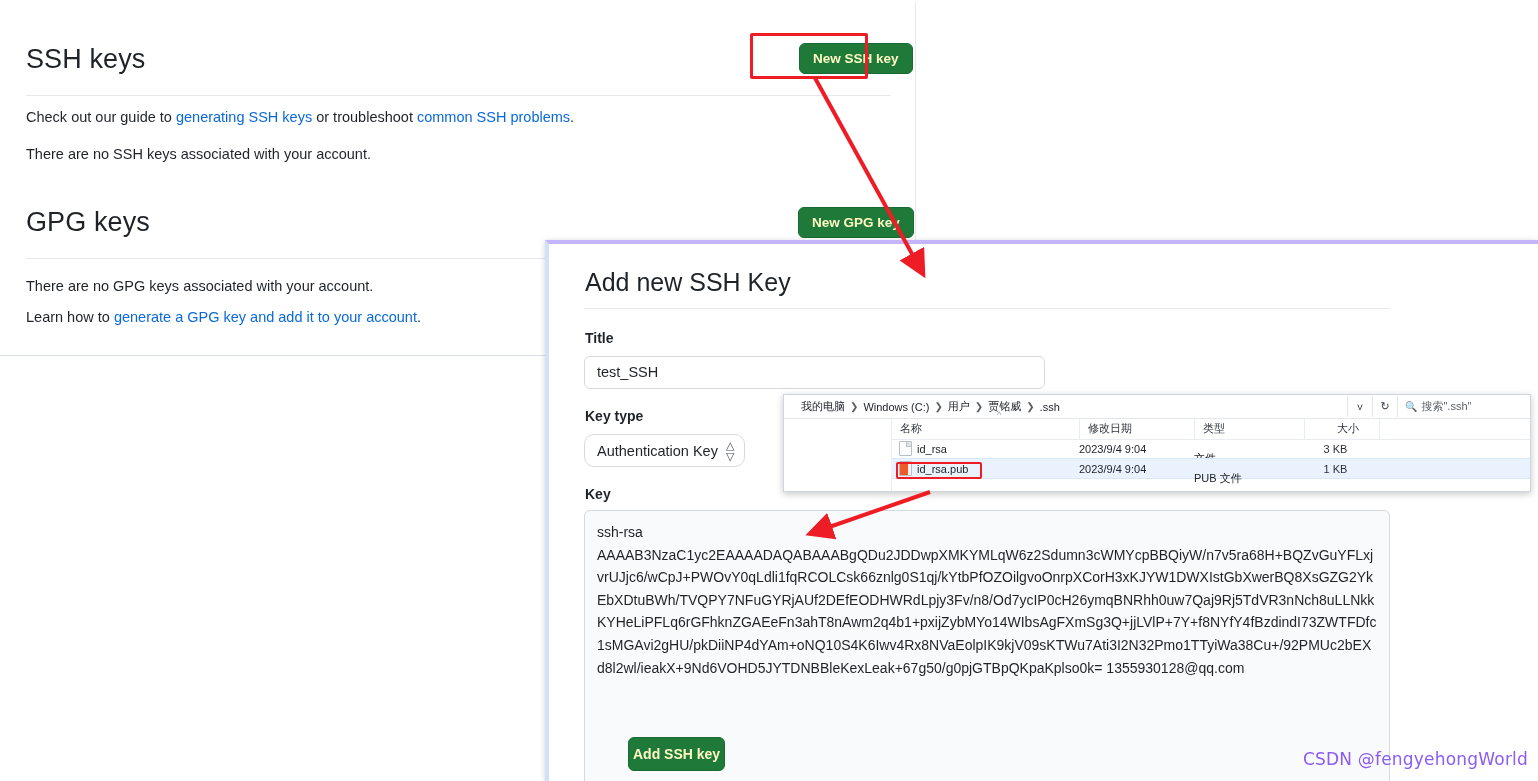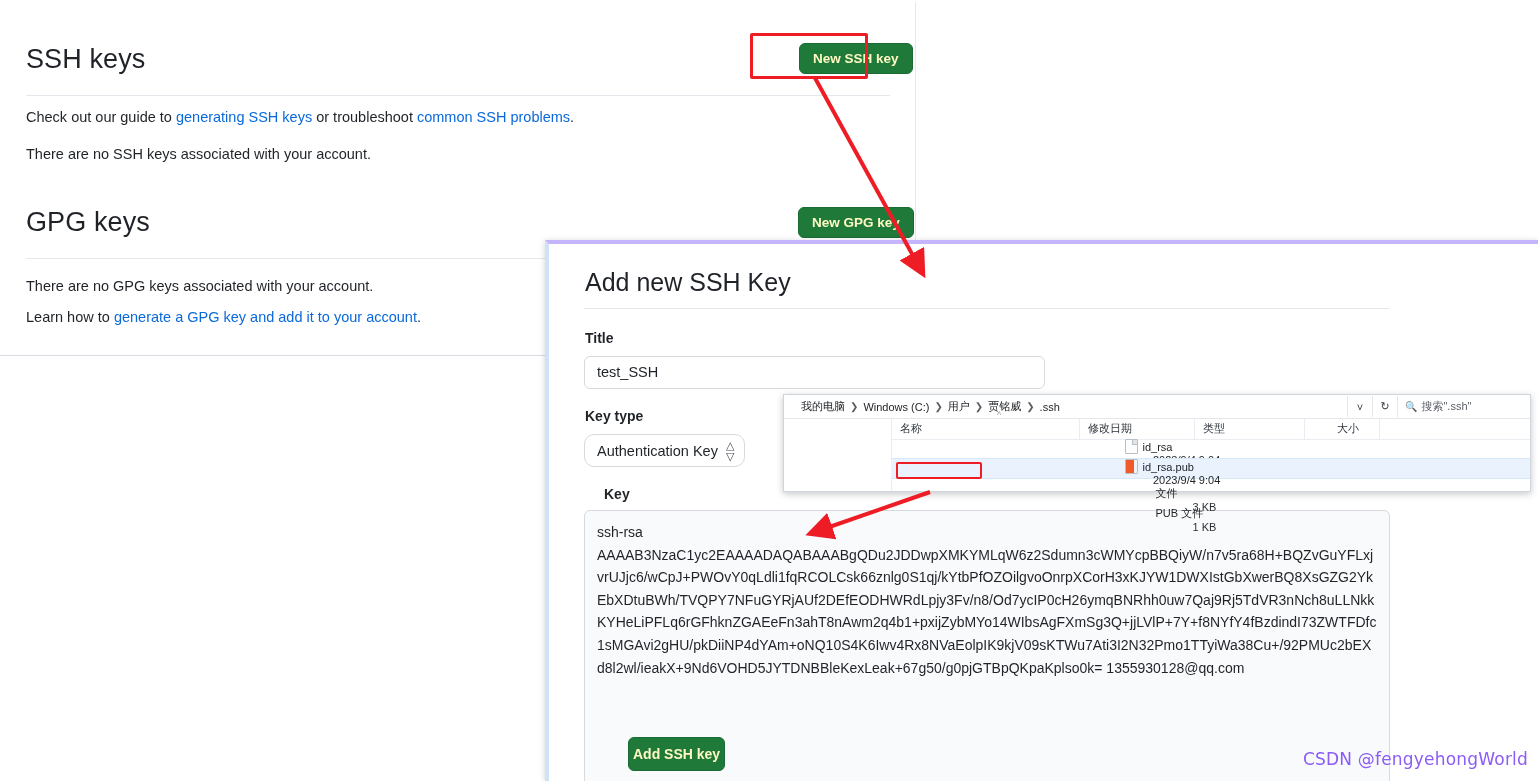--- a/index.html
+++ b/index.html
@@ -102,21 +102,21 @@
     display:flex;align-items:center;gap:4px;padding-left:7px;color:#5c6169;cursor:text;
   }
   #exp-cols{
     position:absolute;left:107px;top:23px;right:0;height:21px;
     border-bottom:1px solid #e9edf1;display:flex;align-items:center;color:#32373d;
   }
   .col{position:relative;box-sizing:border-box;border-left:1px solid #e9edf1;height:21px;
        display:flex;align-items:center;padding-left:8px;}
   #exp-nav{position:absolute;left:0;top:23px;width:107px;bottom:0;border-right:1px solid #e9edf1;}
   #exp-rows{position:absolute;left:107px;top:44px;right:0;bottom:0;}
-  .exp-row{height:19px;display:flex;align-items:center;position:relative;flex-direction:column;}
+  .exp-row{height:19px;display:flex;align-items:center;position:relative;}
   .exp-row.selected{background:#eaf3fd;border-top:1px solid #d7e8f8;border-bottom:1px solid #d7e8f8;}
   .cell-name{width:188px;display:flex;align-items:center;gap:5px;padding-left:8px;box-sizing:border-box;}
   .cell-date{width:115px;}
   .cell-type{width:110px;margin-top:20px;}
   .cell-size{width:75px;text-align:center;padding-right:12px;box-sizing:border-box;color:#2c3036;}
   .ficon{width:11px;height:13px;display:inline-block;position:relative;}
   .ficon.blank{background:#fdfdfd;border:1px solid #b9bfc6;border-radius:1px;}
   .ficon.blank:after{content:"";position:absolute;right:0;top:0;width:4px;height:4px;background:#dfe3e8;border-left:1px solid #b9bfc6;border-bottom:1px solid #b9bfc6;}
   .ficon.pub{background:#f1f3f5;border:1px solid #b9bfc6;border-radius:1px;overflow:hidden;}
   .ficon.pub:after{content:"";position:absolute;left:0;top:0;width:8px;height:13px;background:#f05a28;}
@@ -168,21 +168,21 @@
 
     <div class="field-label" style="left:36px;top:86px;">Title</div>
     <div class="text-input" style="left:35px;top:112px;width:461px;height:33px;line-height:31px;">test_SSH</div>
 
     <div class="field-label" style="left:36px;top:164px;">Key type</div>
     <div class="select-box" style="left:35px;top:190px;">
       <span>Authentication Key</span>
       <span class="caret">△<br>▽</span>
     </div>
 
-    <div class="field-label" style="left:36px;top:242px;margin-left:19px;">Key</div>
+    <div class="field-label" style="left:36px;top:242px;">Key</div>
     <div class="keyarea" style="left:35px;top:266px;width:806px;height:449px;">
       <div>ssh-rsa</div>
       <div>AAAAB3NzaC1yc2EAAAADAQABAAABgQDu2JDDwpXMKYMLqW6z2Sdumn3cWMYcpBBQiyW/n7v5ra68H+BQZvGuYFLxjvrUJjc6/wCpJ+PWOvY0qLdli1fqRCOLCsk66znlg0S1qj/kYtbPfOZOilgvoOnrpXCorH3xKJYW1DWXIstGbXwerBQ8XsGZG2YkEbXDtuBWh/TVQPY7NFuGYRjAUf2DEfEODHWRdLpjy3Fv/n8/Od7ycIP0cH26ymqBNRhh0uw7Qaj9Rj5TdVR3nNch8uLLNkkKYHeLiPFLq6rGFhknZGAEeFn3ahT8nAwm2q4b1+pxijZybMYo14WIbsAgFXmSg3Q+jjLVlP+7Y+f8NYfY4fBzdindI73ZWTFDfc1sMGAvi2gHU/pkDiiNP4dYAm+oNQ10S4K6Iwv4Rx8NVaEolpIK9kjV09sKTWu7Ati3I2N32Pmo1TTyiWa38Cu+/92PMUc2bEXd8l2wl/ieakX+9Nd6VOHD5JYTDNBBleKexLeak+67g50/g0pjGTBpQKpaKplso0k= 1355930128@qq.com</div>
 
     </div>
 
     <button class="btn-green" style="position:absolute;left:35px;top:493px;height:34px;line-height:32px;font-size:14px;padding:0 4px;">Add SSH key</button>
   </div>
 </div>
 

